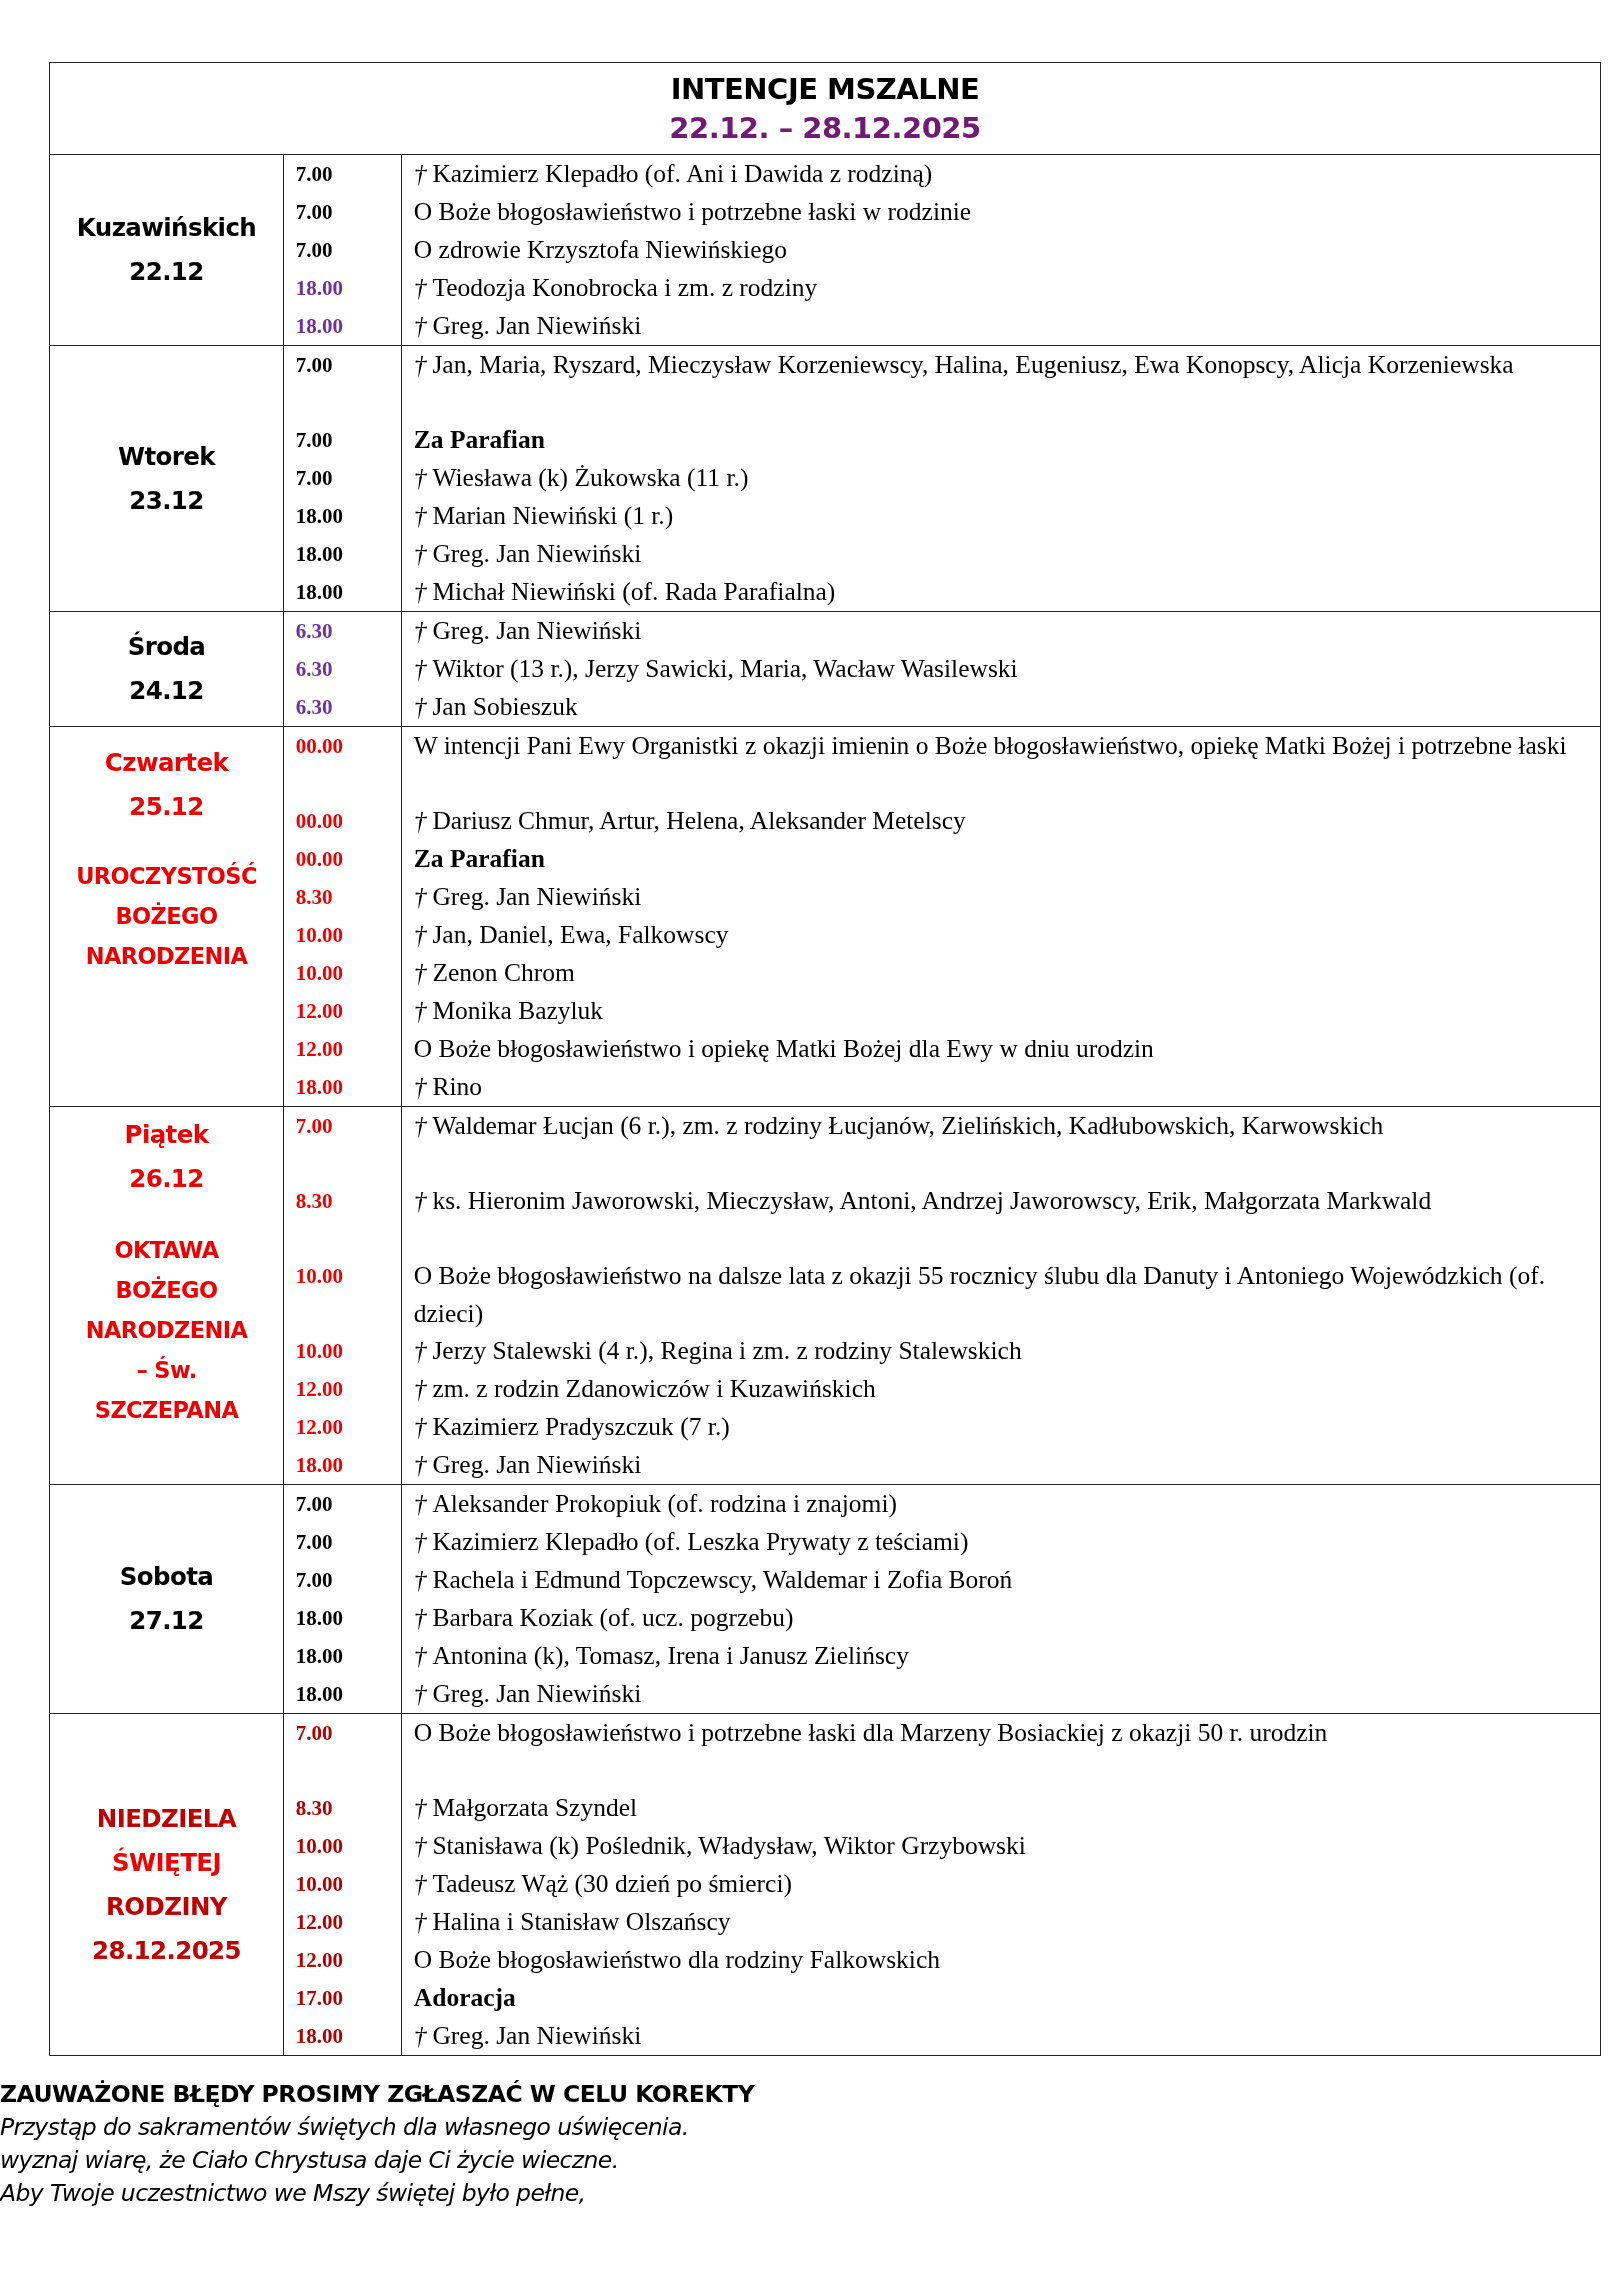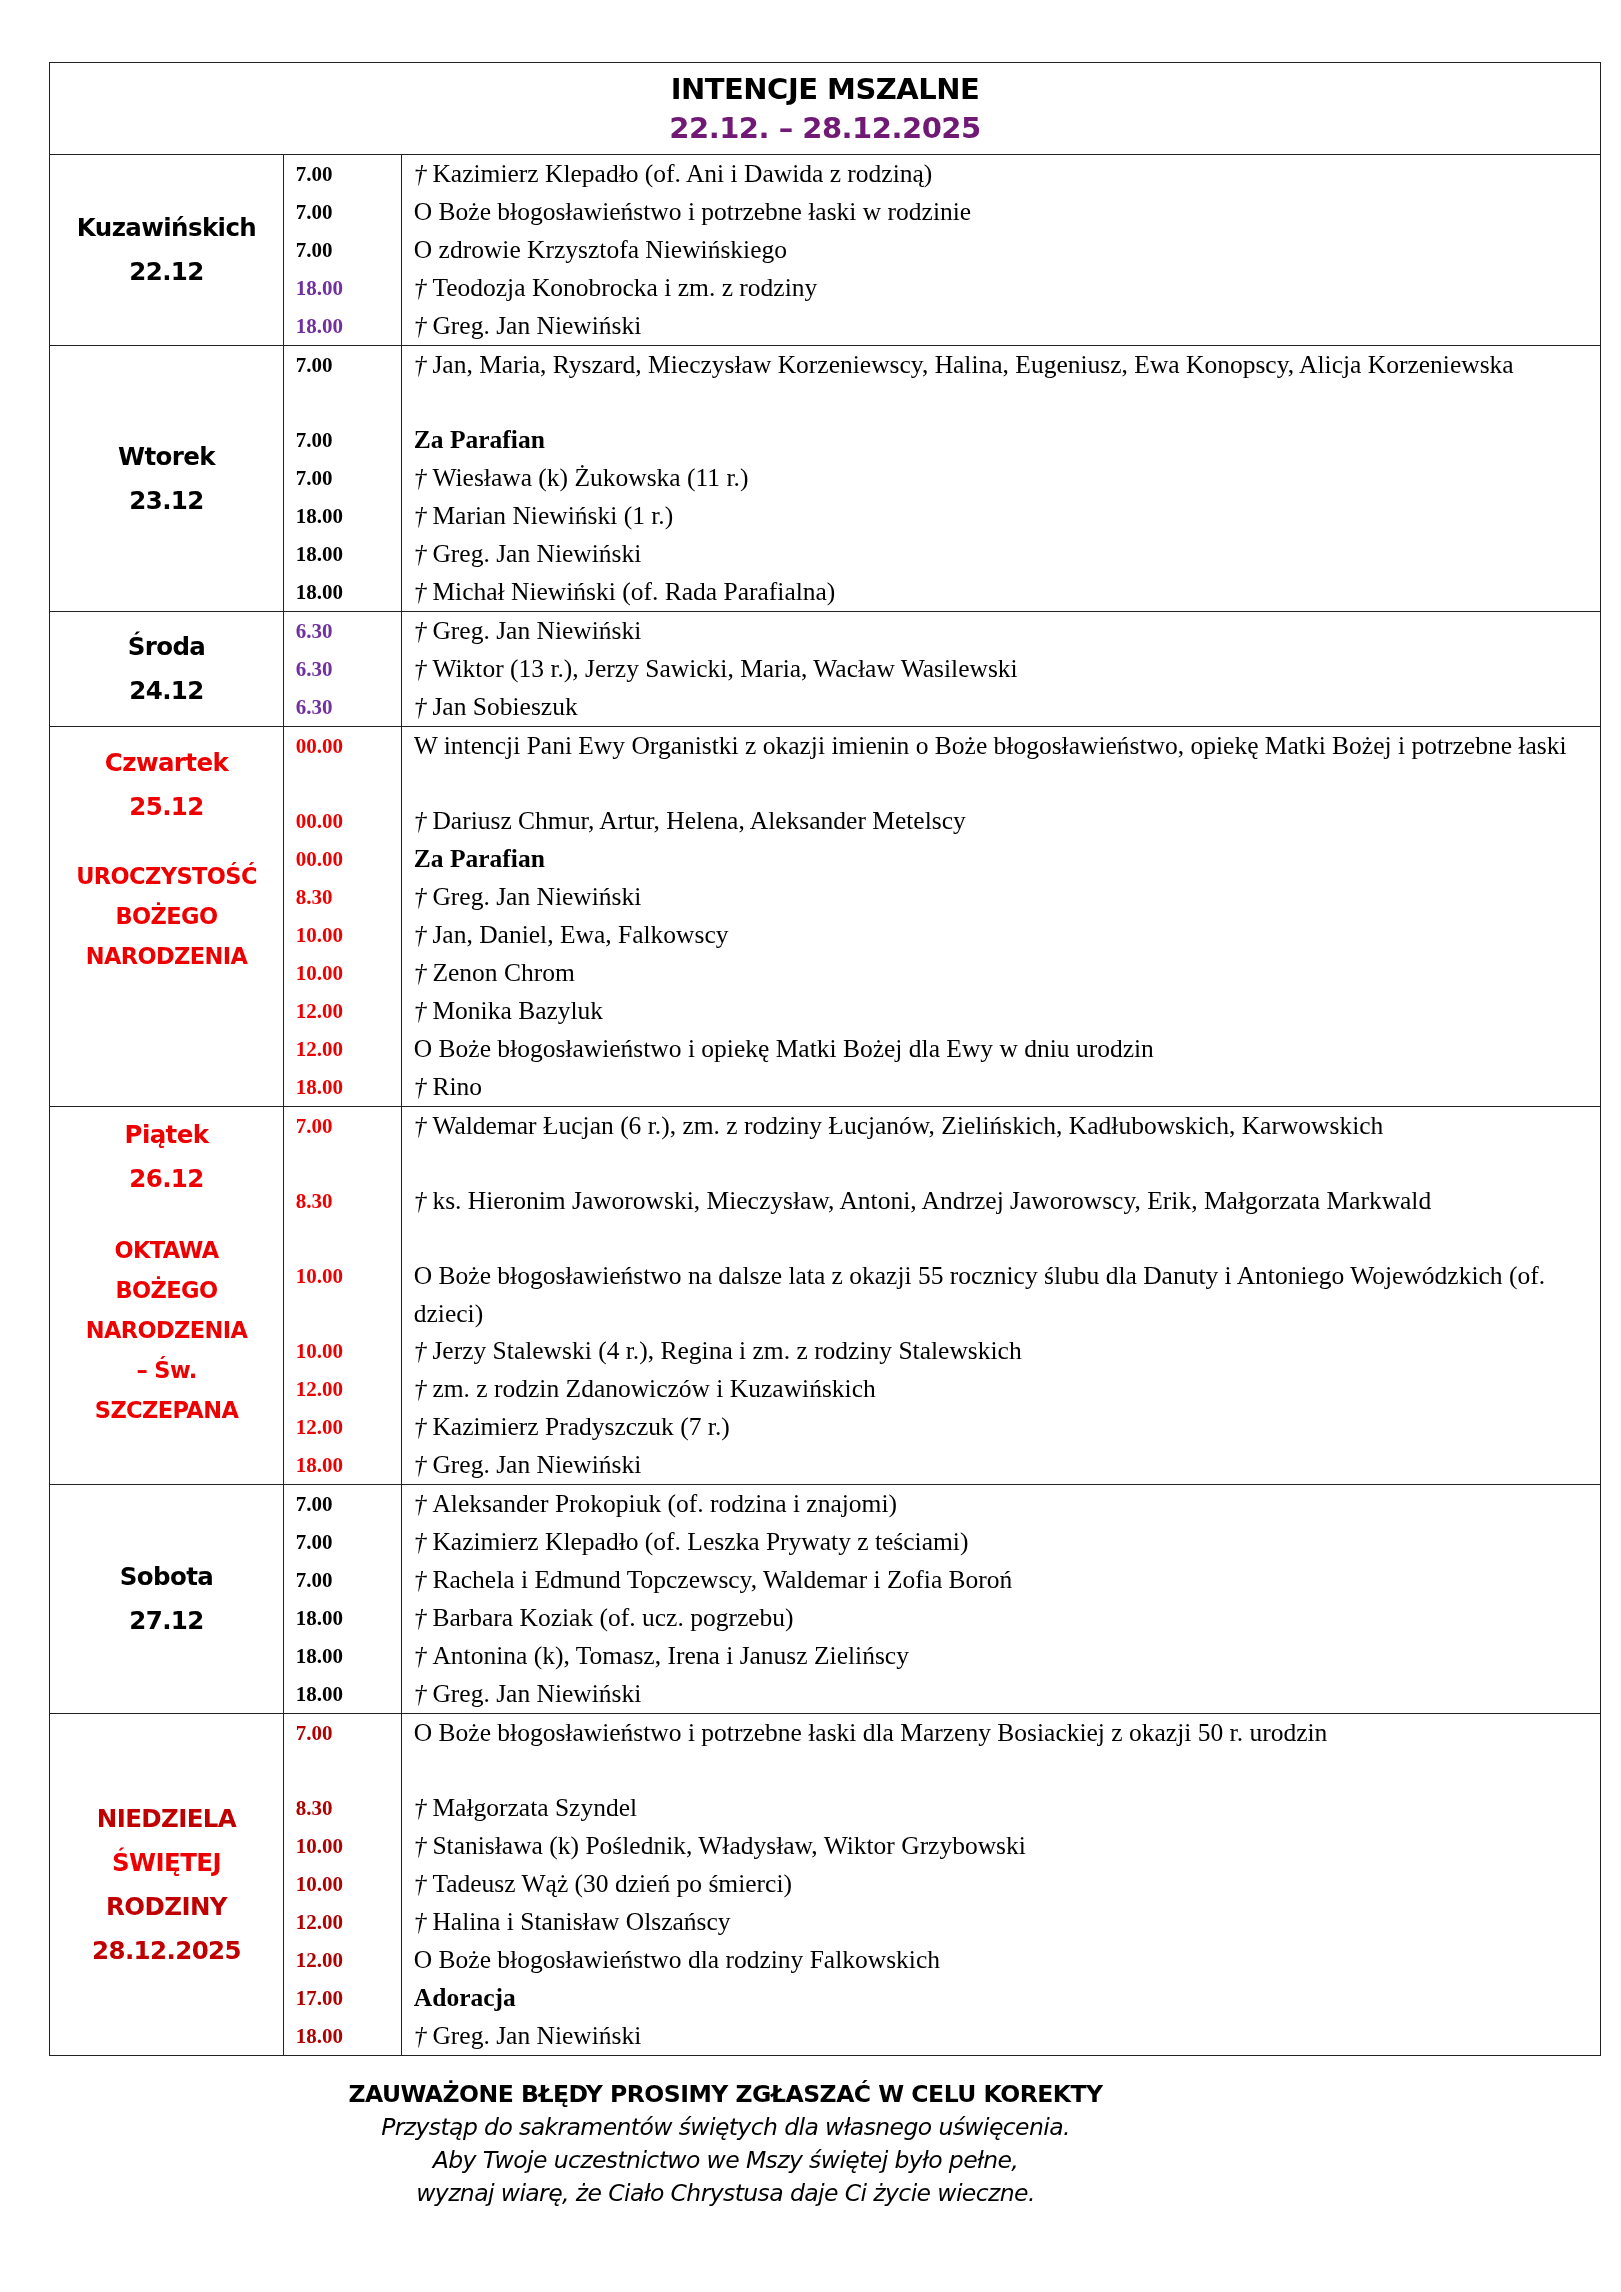--- a/index.html
+++ b/index.html
@@ -12,21 +12,21 @@
   .hdr .t2 { font-family:"DejaVu Sans", sans-serif; font-weight:bold; font-size:29px; line-height:39px; color:#701a75; letter-spacing:-0.5px; }
   .day { text-align:center; font-family:"DejaVu Sans", sans-serif; font-weight:bold; font-size:24.5px; line-height:44px; vertical-align:middle; letter-spacing:-0.6px; }
   .day .sub { font-size:22.5px; line-height:40px; }
   .day.top { vertical-align:top; padding-top:6px; }
   .times { font-family:Liberation Serif, serif; font-weight:bold; font-size:21px; padding-left:11.8px; }
   .texts { font-family:"Liberation Serif", serif; font-size:25.5px; padding-left:11.8px; padding-right:7.8px; }
   .line { height:38px; line-height:38px; white-space:nowrap; overflow:hidden; }
   .line.dbl { height:75px; white-space:normal; line-height:38px; }
   .bold { font-weight:bold; }
   .cross { font-style:italic; margin-right:5.9px; }
-  .footer { position:absolute; left:0; top:2078px; width:1451px; text-align:center; font-family:"DejaVu Sans", sans-serif; }
+  .footer { position:absolute; left:0; top:2078px; width:1451px; font-family:"DejaVu Sans", sans-serif; }
   .footer .f1 { font-weight:bold; font-size:23.5px; line-height:33px; letter-spacing:-0.5px; }
   .footer .f2 { font-style:italic; font-size:23.5px; line-height:33px; letter-spacing:-0.6px; }
 </style>
 </head>
 <body>
 
 <div class="sheet">
   <table>
     <colgroup>
       <col style="width:234px">
@@ -210,16 +210,16 @@
             <div class="line"><span class="cross">†</span><span>Greg. Jan Niewiński</span></div>
           </td>
         </tr>
       </tbody>
   </table>
 </div>
 
 <div class="footer">
   <div class="f1">ZAUWAŻONE BŁĘDY PROSIMY ZGŁASZAĆ W CELU KOREKTY</div>
   <div class="f2">Przystąp do sakramentów świętych dla własnego uświęcenia.</div>
+  <div class="f2">wyznaj wiarę, że Ciało Chrystusa daje Ci życie wieczne.</div>
   <div class="f2">Aby Twoje uczestnictwo we Mszy świętej było pełne,</div>
-  <div class="f2">wyznaj wiarę, że Ciało Chrystusa daje Ci życie wieczne.</div>
 </div>
 
 
 </body></html>

